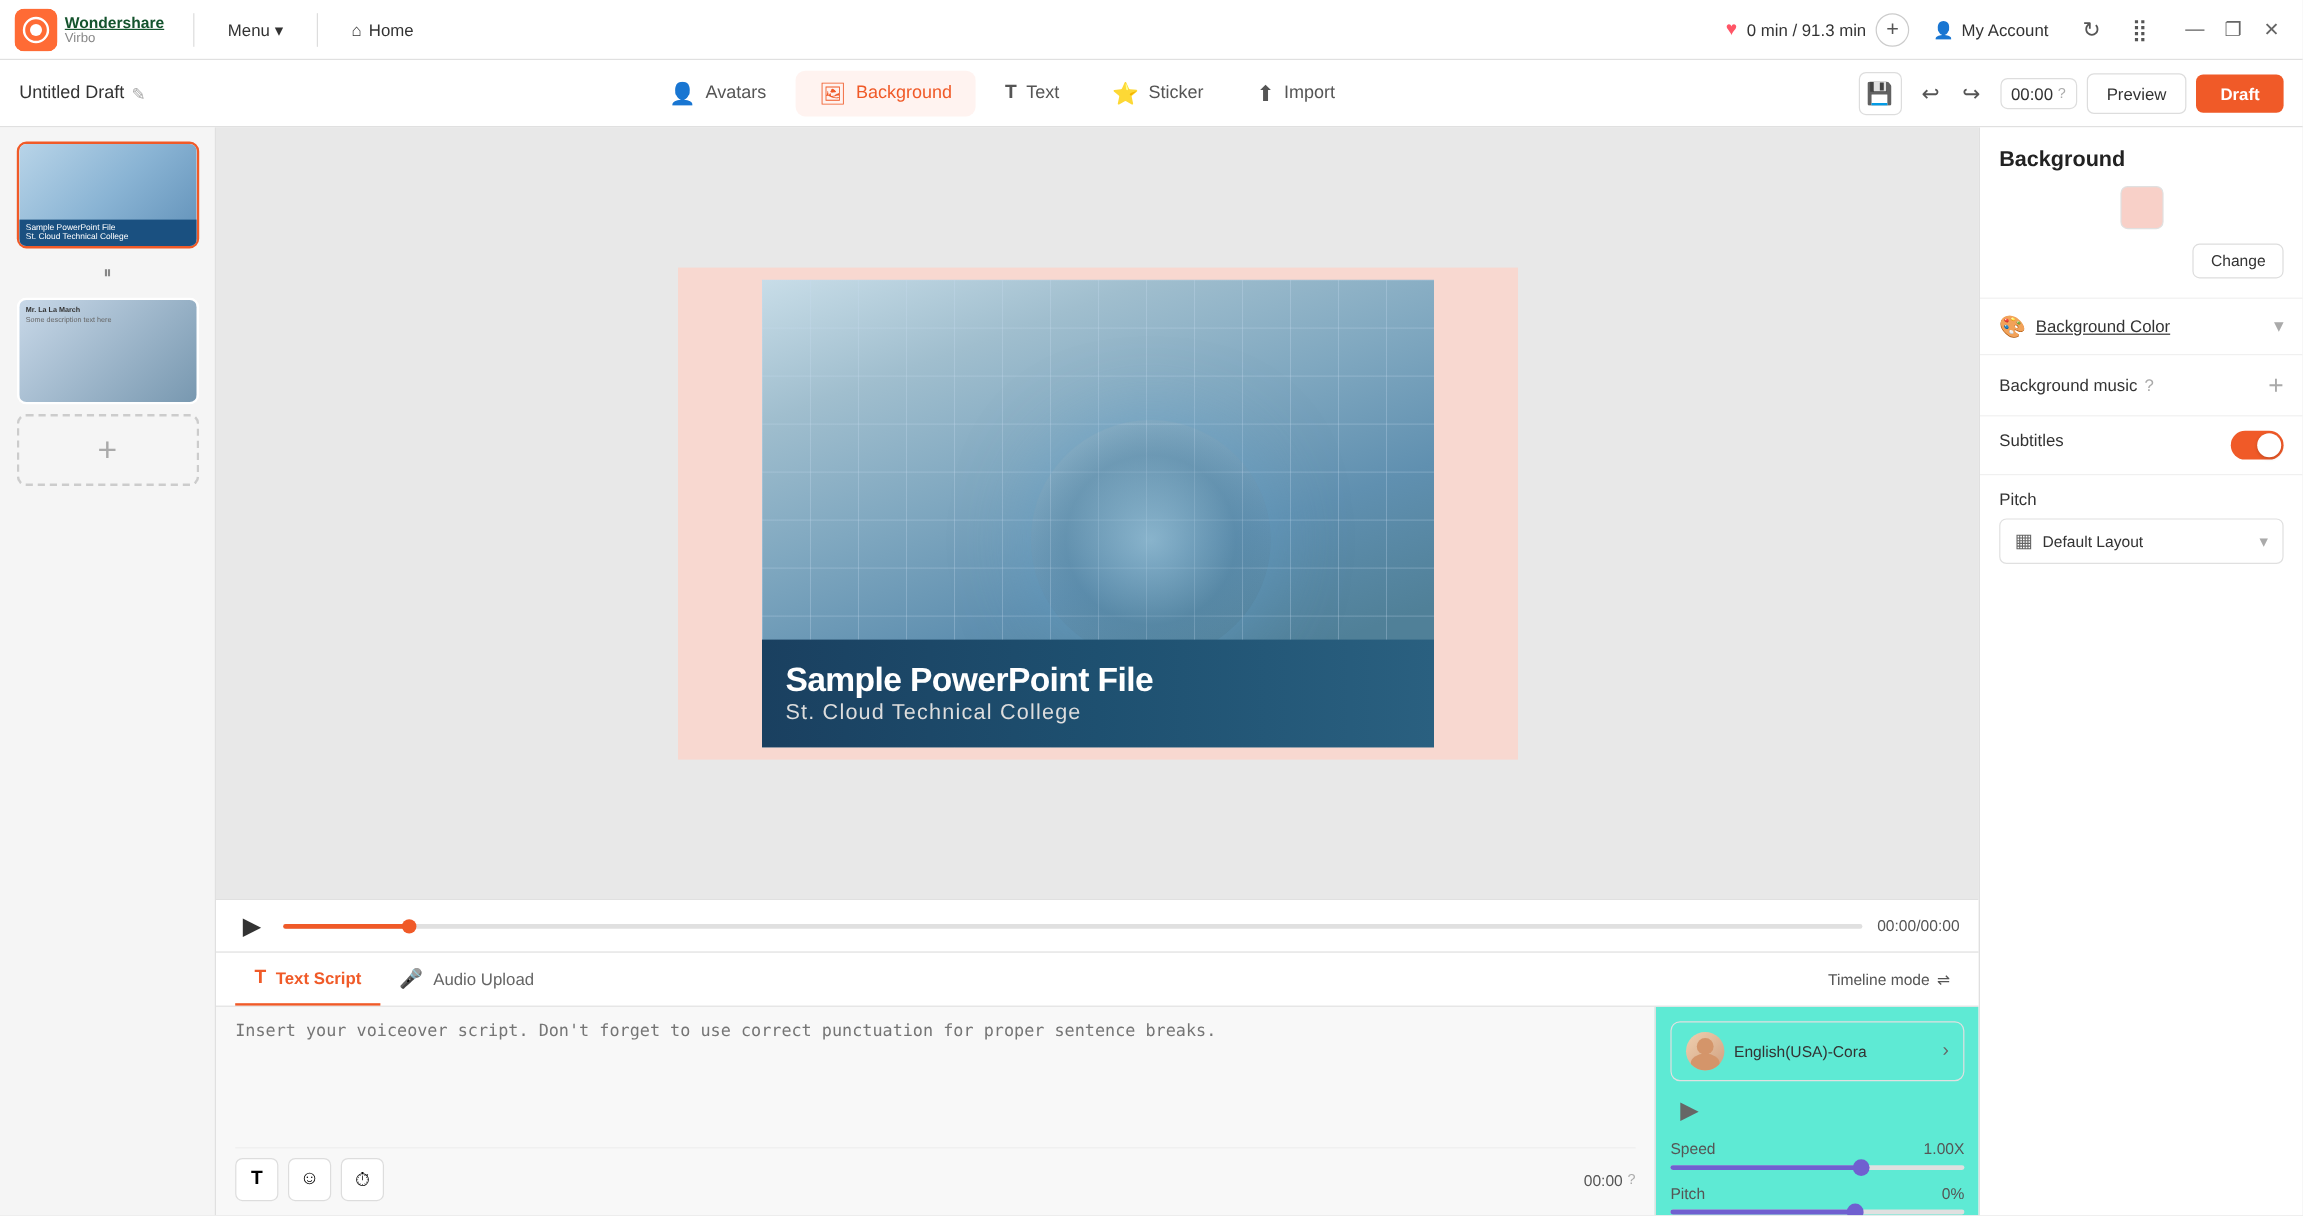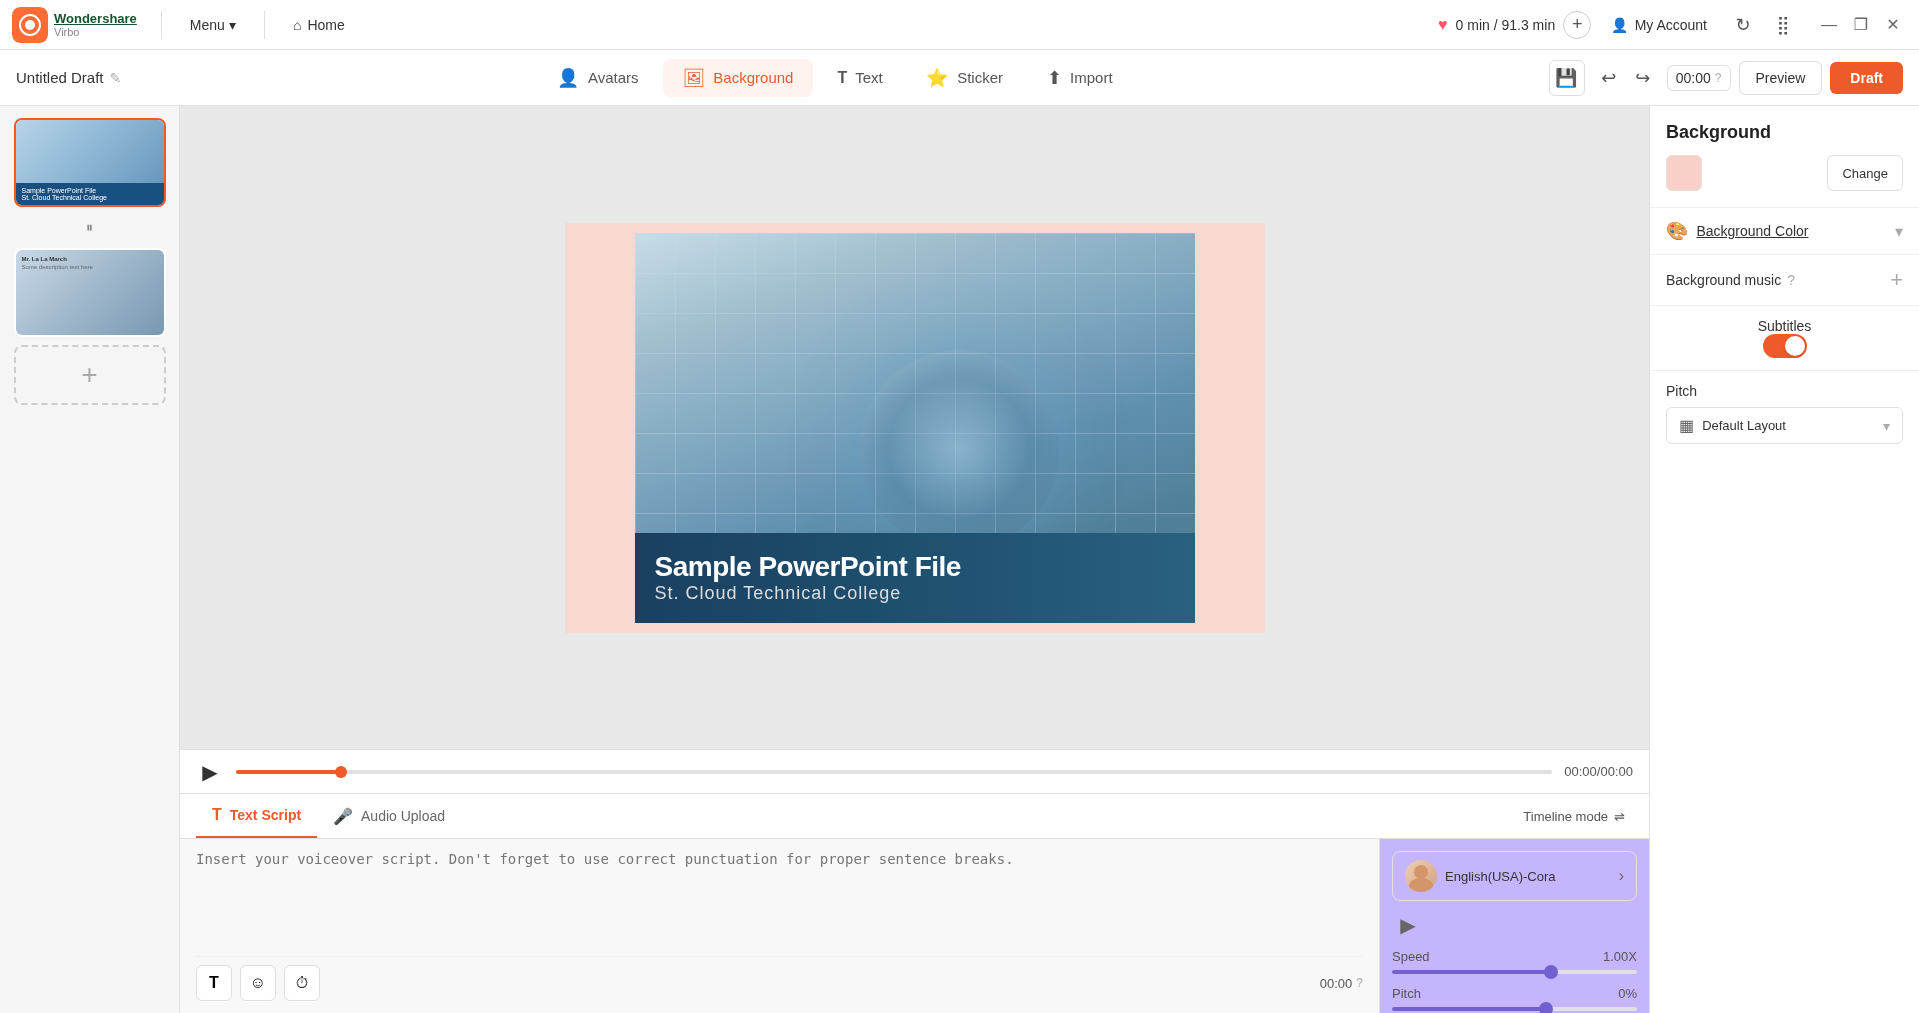--- a/index.html
+++ b/index.html
@@ -529,21 +529,21 @@
       display: flex;
       align-items: center;
       justify-content: center;
       font-size: 16px;
     }
     .script-timer { margin-left: auto; display: flex; align-items: center; gap: 4px; font-size: 13px; color: #555; }
 
     
     .voice-panel {
       width: 270px;
-      background: #c4b5fd;
+      background: #5eead4;
       border-left: 1px solid #e0e0e0;
       display: flex;
       flex-direction: column;
       padding: 12px;
       gap: 12px;
       flex-shrink: 0;
     }
     .voice-selector {
       display: flex;
       align-items: center;
@@ -625,21 +625,23 @@
       border-bottom: 1px solid #f0f0f0;
     }
     .section-label {
       font-size: 18px;
       font-weight: 600;
       color: #222;
       margin-bottom: 12px;
     }
     .bg-color-row {
       display: flex;
+      align-items: center;
       gap: 12px;
+      flex-direction: column;
     }
     .bg-color-swatch {
       width: 36px;
       height: 36px;
       border-radius: 6px;
       background: #f8d0c8;
       border: 1px solid #e0e0e0;
       cursor: pointer;
     }
     .bg-change-btn {
@@ -666,24 +668,23 @@
     .bg-music-row {
       display: flex;
       align-items: center;
       padding: 12px 16px;
       border-bottom: 1px solid #f0f0f0;
     }
     .bg-music-label { font-size: 14px; color: #333; flex: 1; display: flex; align-items: center; gap: 6px; }
     .help-icon { font-size: 14px; color: #aaa; cursor: pointer; }
     .subtitles-row {
       display: flex;
-      align-items: center;
+      align-items: flex-start;
       padding: 12px 16px;
       border-bottom: 1px solid #f0f0f0;
-      flex-direction: column;
     }
     .subtitles-label { font-size: 14px; color: #333; flex: 1; }
     .toggle-switch {
       width: 44px;
       height: 24px;
       border-radius: 12px;
       background: #f05a28;
       position: relative;
       cursor: pointer;
     }

